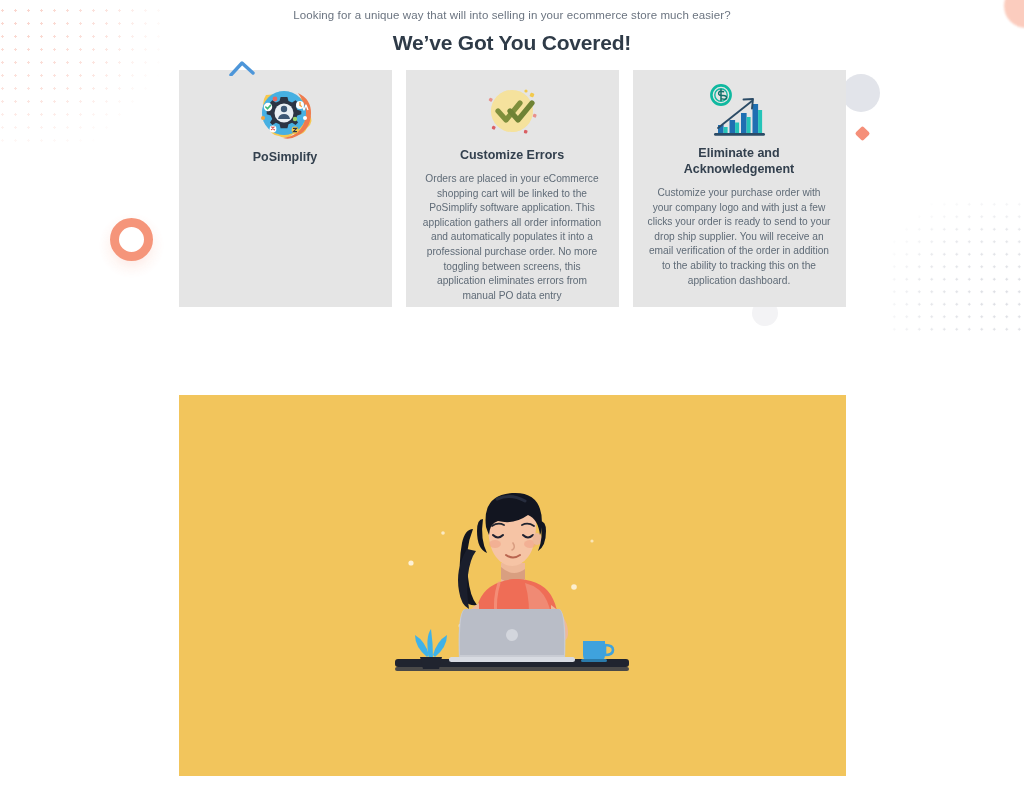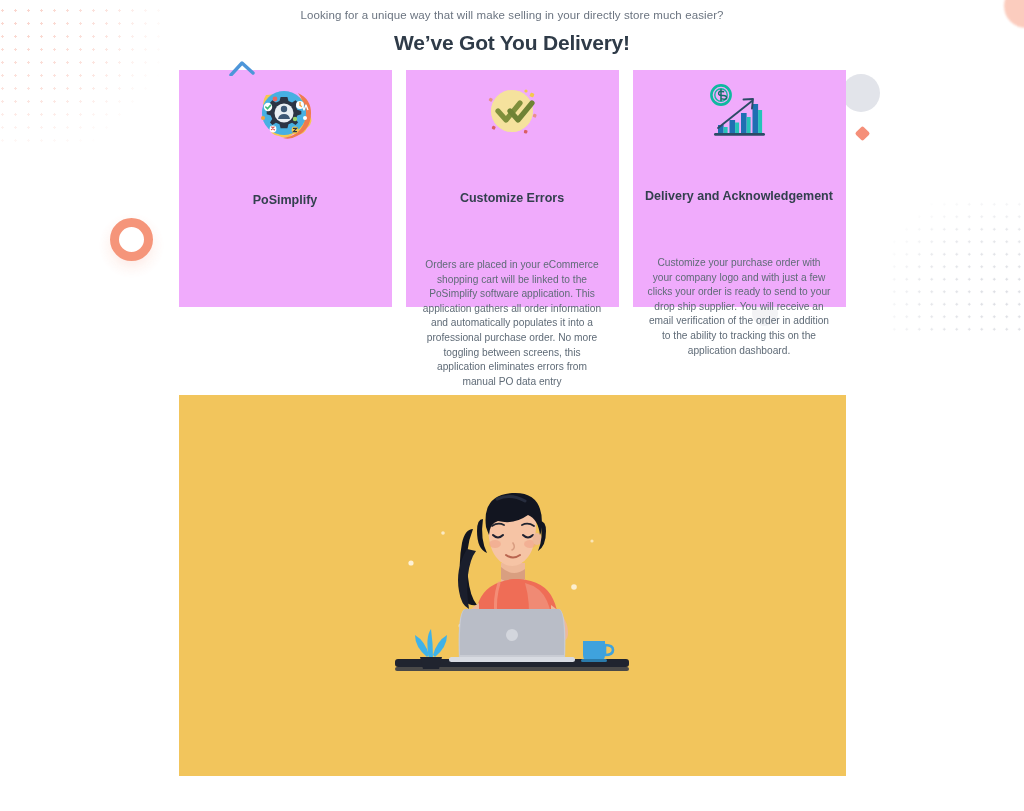--- a/index.html
+++ b/index.html
@@ -147,27 +147,26 @@
     z-index: 2;
     display: flex;
     justify-content: center;
     gap: 14px;
     margin-top: 15px;
   }
 
   .card {
     width: 213px;
     height: 237px;
-    background: #f0abfc;
+    background: #e5e5e5;
     padding: 14px 11px 20px;
     text-align: center;
     display: flex;
     flex-direction: column;
     align-items: center;
-    gap: 43px;
   }
 
   .card-icon {
     height: 60px;
     display: flex;
     align-items: center;
     justify-content: center;
     margin-bottom: 5px;
   }
 
@@ -217,22 +216,22 @@
   <div class="diamond-orange"></div>
   <div class="circle-orange-tr"></div>
   <div class="circle-faint-low"></div>
 </div>
 
 <svg class="arrow-blue" viewBox="0 0 26 16">
   <path d="M2 15 L13 3 L24 13" fill="none" stroke="#4d96d9" stroke-width="3.4" stroke-linecap="round" stroke-linejoin="round"></path>
 </svg>
 
 <div class="header">
-  <div class="eyebrow">Looking for a unique way that will make selling in your directly store much easier?</div>
-  <div class="headline">We’ve Got You Delivery!</div>
+  <div class="eyebrow">Looking for a unique way that will into selling in your ecommerce store much easier?</div>
+  <div class="headline">We’ve Got You Covered!</div>
 </div>
 
 <div class="cards">
 
   <div class="card">
     <div class="card-icon">
       <svg width="62" height="58" viewBox="0 0 62 58">
         <path d="M12 10 q-6 9 1 16 q-7 9 3 15 q-1 9 9 10 q8 4 14-2 q10 3 14-6 q8-6 2-15 q3-10-6-13 q-7-7-15-2 q-12-5-22-3z" fill="#f6c84e"></path>
         <path d="M44 8 q13 6 13 20 q0 16-14 23 q-7 4-14 2 q16-2 21-15 q5-14-6-30z" fill="#ee7b4e"></path>
         <circle cx="30" cy="28" r="22" fill="#3fa9dd"></circle>
@@ -296,21 +295,21 @@
         <rect x="40.6" y="33" width="4" height="16" fill="#25c4b8"></rect>
         <rect x="46.5" y="20" width="5.6" height="29" fill="#1f6fb2"></rect>
         <rect x="52.1" y="26" width="4" height="23" fill="#25c4b8"></rect>
 
         <rect x="8" y="49" width="51" height="2.8" rx="1.4" fill="#2b4b66"></rect>
 
         <path d="M12 44 L46 17" fill="none" stroke="#2b4b66" stroke-width="1.9" stroke-linecap="round"></path>
         <path d="M37.5 15.5 L47 15 L46 24.5" fill="none" stroke="#2b4b66" stroke-width="1.9" stroke-linecap="round" stroke-linejoin="round"></path>
       </svg>
     </div>
-    <div class="card-title">Delivery and Acknowledgement</div>
+    <div class="card-title">Eliminate and Acknowledgement</div>
     <div class="card-body">Customize your purchase order with your company logo and with just a few clicks your order is ready to send to your drop ship supplier. You will receive an email verification of the order in addition to the ability to tracking this on the application dashboard.</div>
   </div>
 
 </div>
 
 <div class="hero">
   <svg class="hero-illustration" viewBox="0 0 250 230">
 
     <circle cx="24" cy="92" r="2.6" fill="#fdf3dd" opacity=".95"></circle>
     <circle cx="187" cy="116" r="2.8" fill="#fdf3dd" opacity=".9"></circle>

